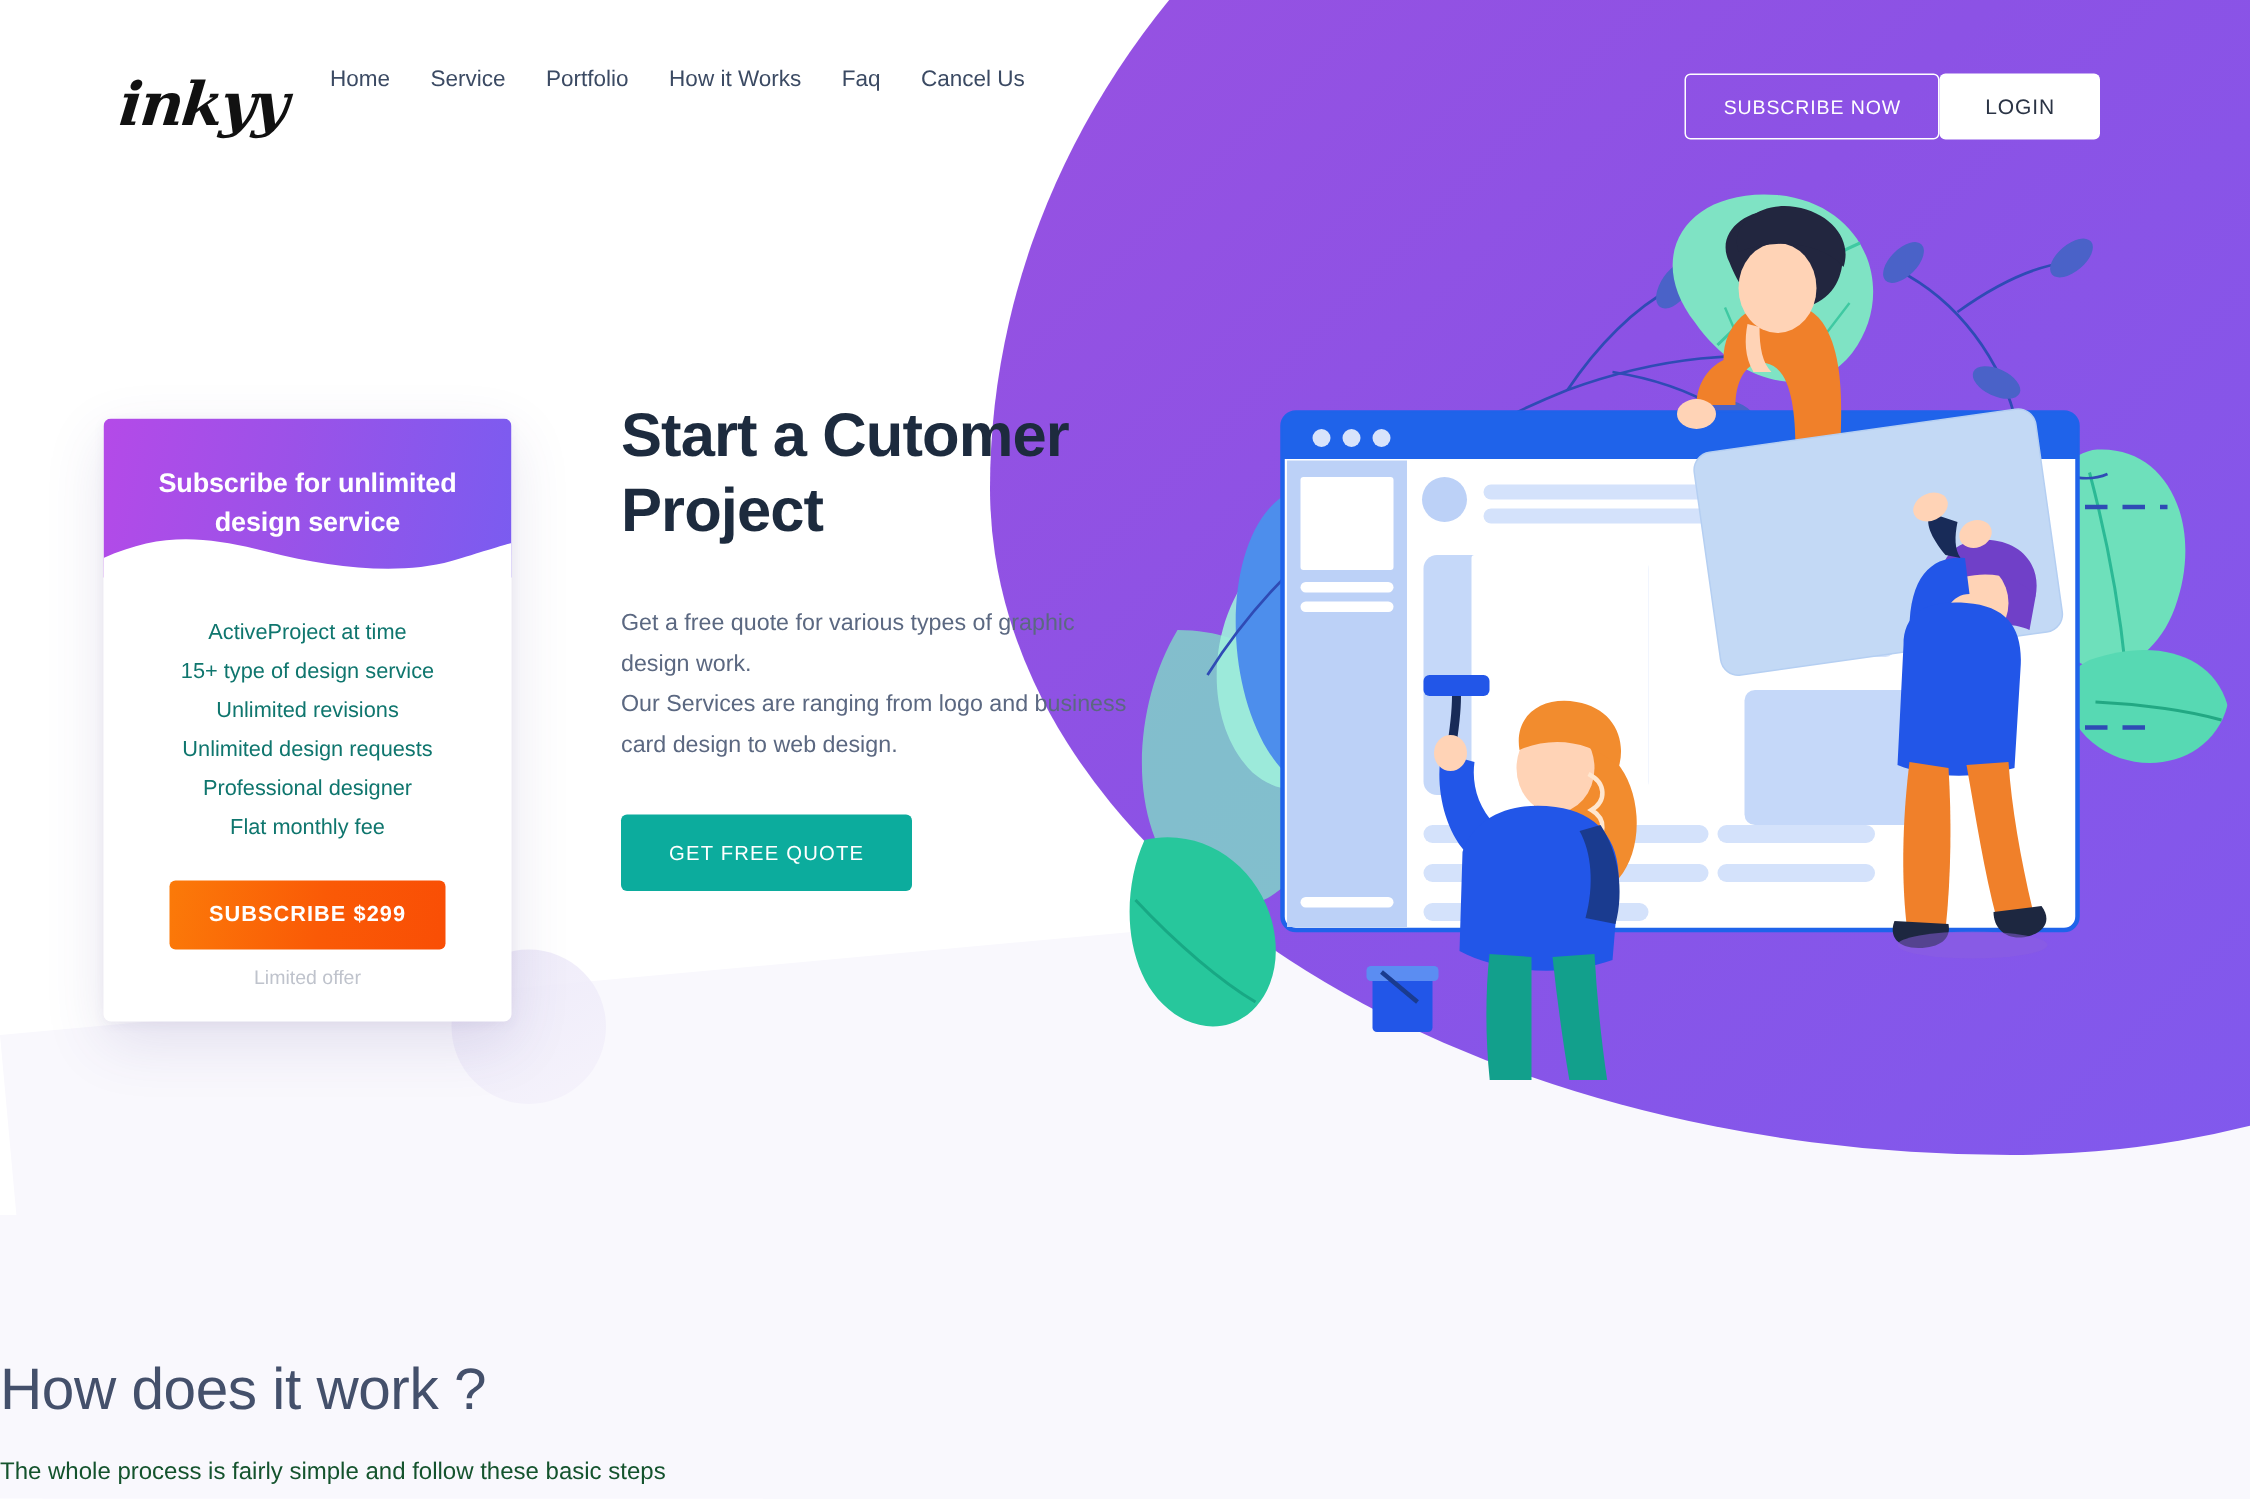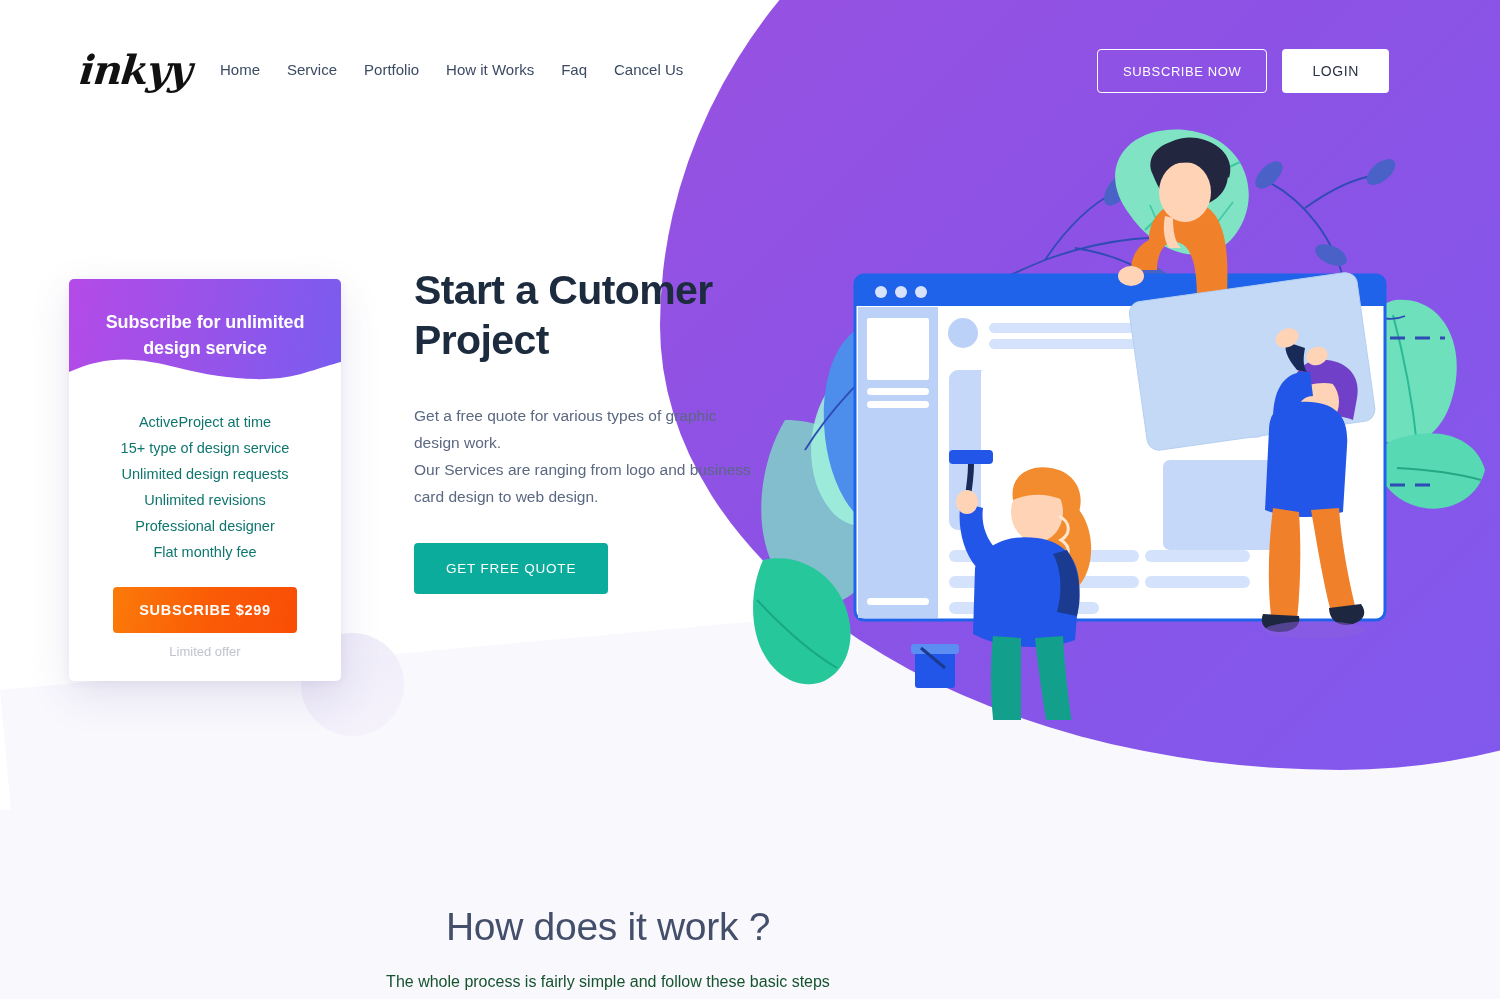--- a/index.html
+++ b/index.html
@@ -41,31 +41,31 @@
     z-index:20; display:flex; align-items:flex-start;
   }
   .logo {
     position:absolute; left:80px; top:46px;
     font-family:"DejaVu Serif", serif;
     font-style:italic; font-weight:bold;
     font-size:40px; letter-spacing:-1.5px; color:#111;
     transform:skewX(-6deg);
   }
   nav.main-nav {
-    position:absolute; left:220px; top:61px;
+    position:absolute; left:220px; top:44px;
     display:flex; gap:0px;
   }
   nav.main-nav a {
     color:#3b4a63; font-size:15px; text-decoration:none;
     padding:0 23px 0 0; white-space:nowrap;
   }
   nav.main-nav a:first-child { padding-left:0; }
   nav.main-nav a + a { margin-left:4px; }
 
-  .header-actions { position:absolute; right:111px; top:49px; display:flex; gap:15px; }
+  .header-actions { position:absolute; right:100px; top:49px; display:flex; }
   .btn-subscribe-now {
     border:1.5px solid #ffffff; background:transparent; color:#fff;
     font-size:13px; letter-spacing:.6px; font-weight:500;
     padding:13px 25px; border-radius:4px; cursor:pointer;
     font-family:"Liberation Sans", sans-serif;
   }
   .btn-login {
     border:none; background:#ffffff; color:#2b3445;
     font-size:14px; letter-spacing:.6px; font-weight:500;
     padding:14px 30px; border-radius:4px; cursor:pointer;
@@ -119,21 +119,21 @@
     margin-top:33px; background:#0cac9d; color:#fff; border:none;
     border-radius:4px; font-size:13.5px; letter-spacing:.8px; font-weight:500;
     padding:18px 32px; cursor:pointer;
     font-family:"Liberation Sans", sans-serif;
   }
 
   
   .illus { position:absolute; left:745px; top:120px; width:740px; height:600px; z-index:6; }
 
   
-  .how { position:absolute; left:0; top:905px; width:1216px; text-align:center; z-index:10; }
+  .how { position:absolute; left:0; top:905px; width:1216px; text-align:left; z-index:10; }
   .how h2 { font-size:39px; font-weight:normal; color:#44506b; letter-spacing:-.3px; }
   .how p { margin-top:24px; font-size:16px; color:#14532d; }
 </style>
 </head>
 <body>
 
 <div class="bg-layer">
   <div class="bottom-band"></div>
   <div class="bottom-fill"></div>
   <div class="purple-blob"></div>
@@ -295,22 +295,22 @@
     <h3>Subscribe for unlimited design service</h3>
     <svg class="wave" viewBox="0 0 272 34" preserveAspectRatio="none">
       <path d="M0 20 C 40 2 70 6 110 16 C 150 26 196 32 232 22 C 252 16 264 12 272 10 L272 34 L0 34 Z" fill="#ffffff"></path>
       <path d="M0 26 C 45 10 78 14 118 23 C 158 32 200 36 236 28 C 254 24 265 20 272 18 L272 34 L0 34 Z" fill="#ffffff" opacity=".55"></path>
     </svg>
   </div>
 
   <ul class="sub-list">
     <li>ActiveProject at time</li>
     <li>15+ type of design service</li>
+    <li>Unlimited revisions</li>
     <li>Unlimited design requests</li>
-    <li>Unlimited revisions</li>
     <li>Professional designer</li>
     <li>Flat monthly fee</li>
   </ul>
 
   <button class="btn-subscribe-price">SUBSCRIBE $299</button>
   <div class="limited">Limited offer</div>
 </section>
 
 <section class="hero-copy">
   <h1>Start a Cutomer Project</h1>

